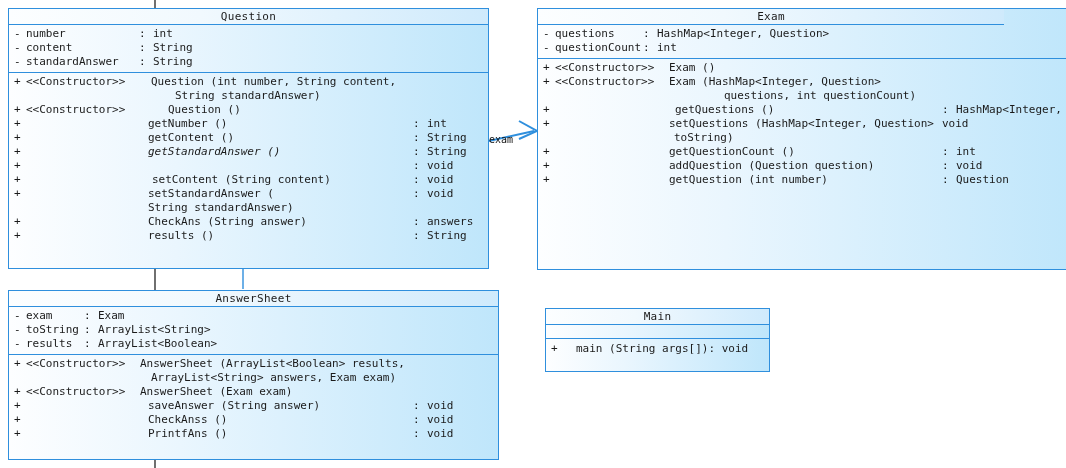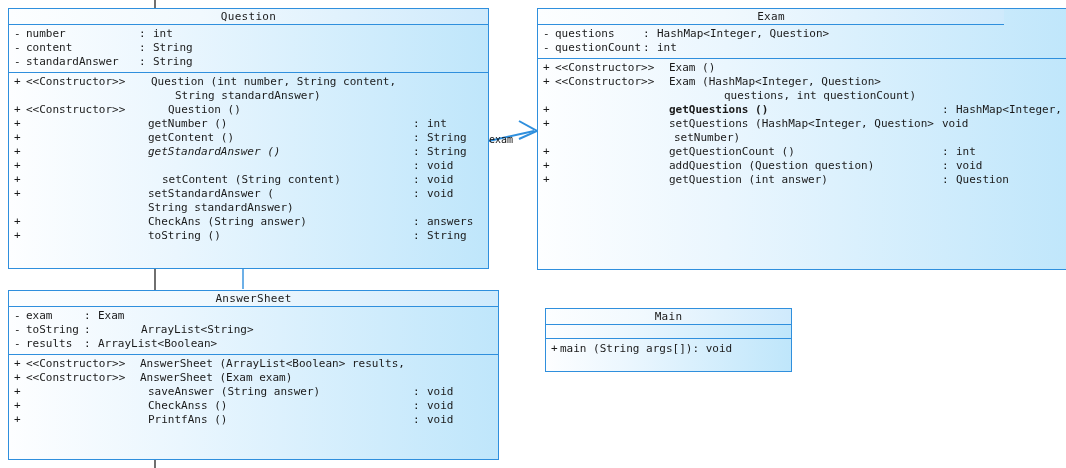--- a/index.html
+++ b/index.html
@@ -194,42 +194,42 @@
         <span class="ty" style="left:404px;">:</span>
         <span class="ty" style="left:418px;">String</span>
       </div>
       <div class="row">
         <span class="vis">+</span>
         <span class="ty" style="left:404px;">:</span>
         <span class="ty" style="left:418px;">void</span>
       </div>
       <div class="row">
         <span class="vis">+</span>
-        <span class="nm" style="left:153px;">setContent (String content)</span>
+        <span class="nm" style="left:143px;">setContent (String content)</span>
         <span class="ty" style="left:404px;">:</span>
         <span class="ty" style="left:418px;">void</span>
       </div>
       <div class="row">
         <span class="vis">+</span>
         <span class="nm" style="left:139px;">setStandardAnswer (</span>
         <span class="ty" style="left:404px;">:</span>
         <span class="ty" style="left:418px;">void</span>
       </div>
       <div class="row">
         <span class="cont" style="left:139px;">String standardAnswer)</span>
       </div>
       <div class="row">
         <span class="vis">+</span>
         <span class="nm" style="left:139px;">CheckAns (String answer)</span>
         <span class="ty" style="left:404px;">:</span>
         <span class="ty" style="left:418px;">answers</span>
       </div>
       <div class="row">
         <span class="vis">+</span>
-        <span class="nm" style="left:139px;">toString ()</span>
+        <span class="nm" style="left:139px;">results ()</span>
         <span class="ty" style="left:404px;">:</span>
         <span class="ty" style="left:418px;">String</span>
       </div>
     </div>
   </div>
 
   <div class="uml-class" id="cls-exam" style="left:537px; top:8px; width:540px; height:262px;">
     <div class="uml-title" style="width:466px;">Exam</div>
 
     <div class="uml-section attr">
@@ -256,84 +256,87 @@
       <div class="row">
         <span class="vis">+</span>
         <span class="stereo">&lt;&lt;Constructor&gt;&gt;</span>
         <span class="nm" style="left:131px;">Exam (HashMap&lt;Integer, Question&gt;</span>
       </div>
       <div class="row">
         <span class="cont" style="left:186px;">questions, int questionCount)</span>
       </div>
       <div class="row">
         <span class="vis">+</span>
-        <span class="nm" style="left:131px;font-weight:bold;">getQuestions ()</span>
+        <span class="nm" style="left:137px;">getQuestions ()</span>
         <span class="ty" style="left:404px;">:</span>
         <span class="ty" style="left:418px;">HashMap&lt;Integer, Question&gt;</span>
       </div>
       <div class="row">
         <span class="vis">+</span>
         <span class="nm" style="left:131px;">setQuestions (HashMap&lt;Integer, Question&gt;</span>
         <span class="ty" style="left:404px;">void</span>
       </div>
       <div class="row">
-        <span class="cont" style="left:136px;">setNumber)</span>
+        <span class="cont" style="left:136px;">toString)</span>
       </div>
       <div class="row">
         <span class="vis">+</span>
         <span class="nm" style="left:131px;">getQuestionCount ()</span>
         <span class="ty" style="left:404px;">:</span>
         <span class="ty" style="left:418px;">int</span>
       </div>
       <div class="row">
         <span class="vis">+</span>
         <span class="nm" style="left:131px;">addQuestion (Question question)</span>
         <span class="ty" style="left:404px;">:</span>
         <span class="ty" style="left:418px;">void</span>
       </div>
       <div class="row">
         <span class="vis">+</span>
-        <span class="nm" style="left:131px;">getQuestion (int answer)</span>
+        <span class="nm" style="left:131px;">getQuestion (int number)</span>
         <span class="ty" style="left:404px;">:</span>
         <span class="ty" style="left:418px;">Question</span>
       </div>
     </div>
   </div>
 
   <div class="uml-class" id="cls-answersheet" style="left:8px; top:290px; width:491px; height:170px;">
     <div class="uml-title">AnswerSheet</div>
 
     <div class="uml-section attr">
       <div class="row">
         <span class="vis">-</span>
         <span class="nm">exam</span>
         <span class="ty" style="left:75px;">:</span>
         <span class="ty" style="left:89px;">Exam</span>
       </div>
       <div class="row">
         <span class="vis">-</span>
         <span class="nm">toString</span>
         <span class="ty" style="left:75px;">:</span>
-        <span class="ty" style="left:89px;margin-left:43px;">ArrayList&lt;String&gt;</span>
+        <span class="ty" style="left:89px;">ArrayList&lt;String&gt;</span>
       </div>
       <div class="row">
         <span class="vis">-</span>
         <span class="nm">results</span>
         <span class="ty" style="left:75px;">:</span>
         <span class="ty" style="left:89px;">ArrayList&lt;Boolean&gt;</span>
       </div>
     </div>
 
     <div class="uml-section">
       <div class="row">
         <span class="vis">+</span>
         <span class="stereo">&lt;&lt;Constructor&gt;&gt;</span>
         <span class="nm" style="left:131px;">AnswerSheet (ArrayList&lt;Boolean&gt; results,</span>
       </div>
       <div class="row">
+        <span class="cont" style="left:142px;">ArrayList&lt;String&gt; answers, Exam exam)</span>
+      </div>
+      <div class="row">
         <span class="vis">+</span>
         <span class="stereo">&lt;&lt;Constructor&gt;&gt;</span>
         <span class="nm" style="left:131px;">AnswerSheet (Exam exam)</span>
       </div>
       <div class="row">
         <span class="vis">+</span>
         <span class="nm" style="left:139px;">saveAnswer (String answer)</span>
         <span class="ty" style="left:404px;">:</span>
         <span class="ty" style="left:418px;">void</span>
       </div>
@@ -345,24 +348,24 @@
       </div>
       <div class="row">
         <span class="vis">+</span>
         <span class="nm" style="left:139px;">PrintfAns ()</span>
         <span class="ty" style="left:404px;">:</span>
         <span class="ty" style="left:418px;">void</span>
       </div>
     </div>
   </div>
 
-  <div class="uml-class" id="cls-main" style="left:545px; top:308px; width:247px; height:64px;">
+  <div class="uml-class" id="cls-main" style="left:545px; top:308px; width:225px; height:64px;">
     <div class="uml-title">Main</div>
     <div class="uml-section empty"></div>
     <div class="uml-section" style="padding-top:3px;">
       <div class="row">
         <span class="vis">+</span>
-        <span class="nm" style="left:14px;">main (String args[]): void</span>
+        <span class="nm" style="left:30px;">main (String args[]): void</span>
       </div>
     </div>
   </div>
 
 </div>
 
 </body></html>

